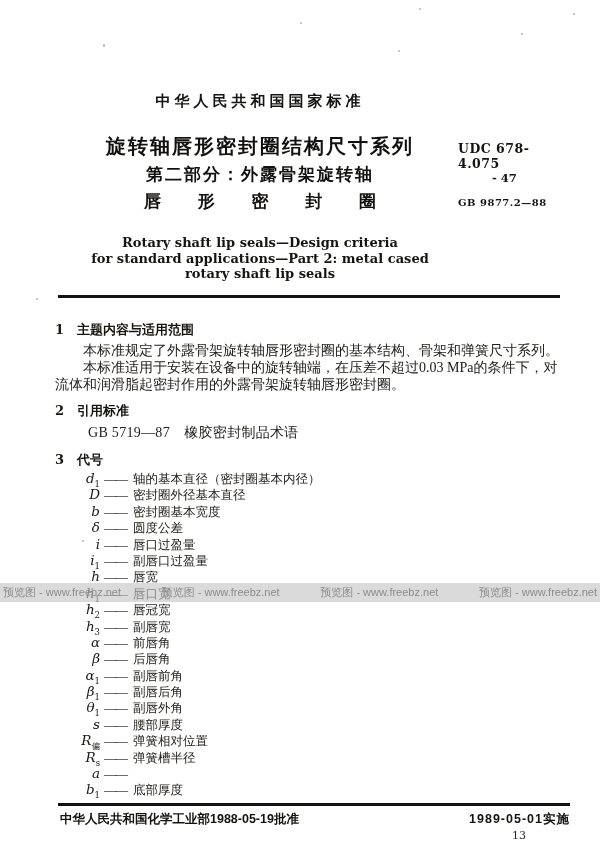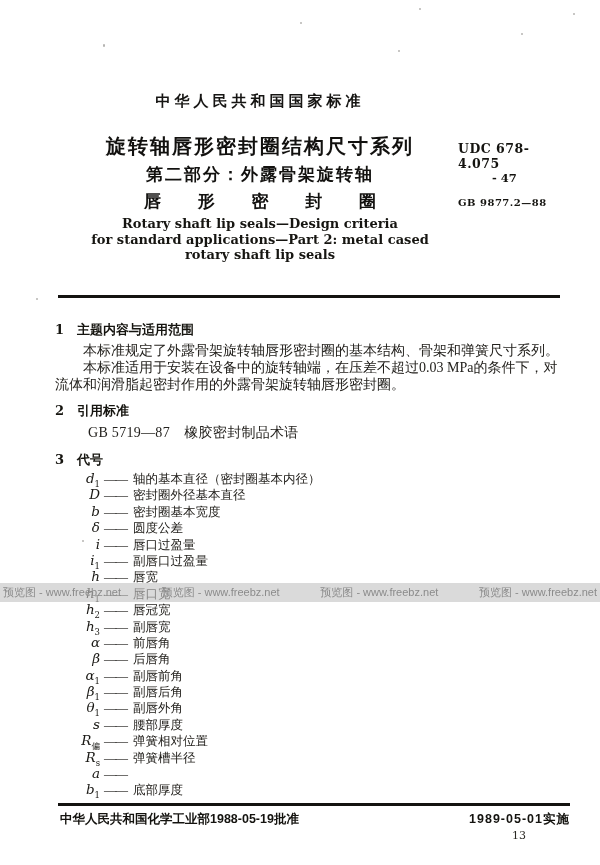--- a/index.html
+++ b/index.html
@@ -34,21 +34,21 @@
     font-family: "Liberation Sans", sans-serif; color: #12110f;
   }
   .udc-block {
     position: absolute; left: 458px; top: 141px; width: 112px;
     font-family: "DejaVu Serif", serif; font-weight: bold; color: #14130f;
   }
   .udc-line1 { font-size: 12.5px; letter-spacing: 0.5px; }
   .udc-line2 { font-size: 11.5px; padding-left: 34px; }
   .std-code  { font-size: 10px; margin-top: 12px; letter-spacing: 0.5px; }
   .etitle {
-    position: absolute; left: 60px; top: 216px; width: 400px; text-align: center;
+    position: absolute; left: 60px; top: 235px; width: 400px; text-align: center;
     font-family: "DejaVu Serif", serif; font-weight: bold;
     font-size: 13px; line-height: 15.5px; color: #161511;
   }
   
   .rule { position: absolute; background: #141310; }
   .rule-top    { left: 58px;  top: 295px; width: 502px; height: 2.5px; }
   .rule-bottom { left: 58px;  top: 803px; width: 512px; height: 2.5px; }
   
   .body-text { font-size: 14px; color: #23211d; }
   .sec-head {

